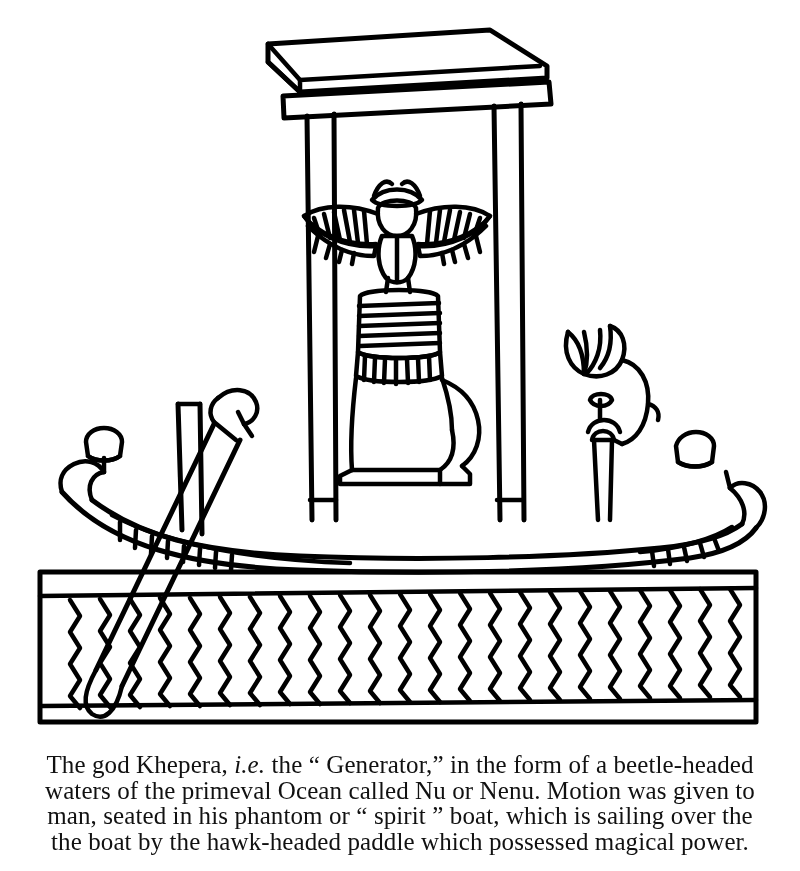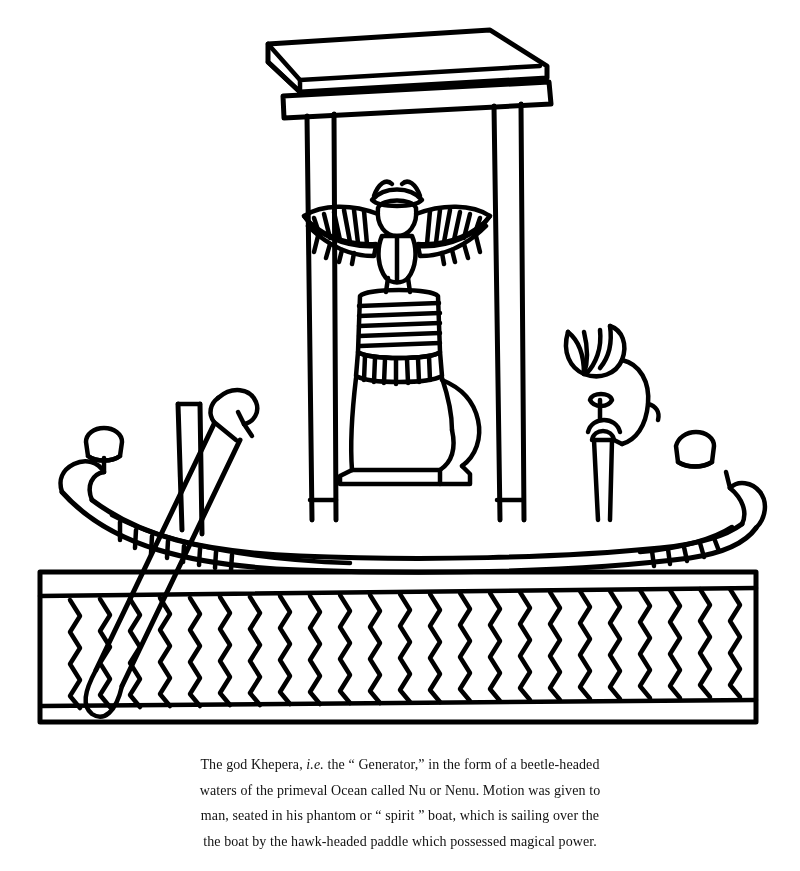--- a/index.html
+++ b/index.html
@@ -33,21 +33,21 @@
     height: 745px;
   }
   .caption {
     position: absolute;
     left: 0;
     top: 752px;
     width: 800px;
     padding: 0 14px;
     box-sizing: border-box;
     font-family: "Liberation Serif", serif;
-    font-size: 14px;
+    font-size: 25px;
     line-height: 25.5px;
     letter-spacing: 0.1px;
     text-align: justify;
     text-align-last: center;
     color: #111;
   }
   .caption .it {
     font-style: italic;
   }
   .caption .line {

